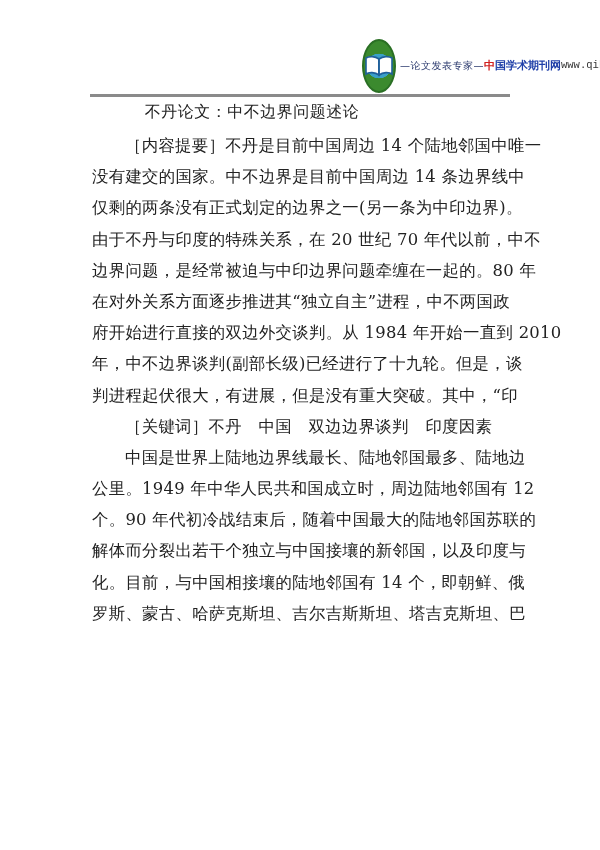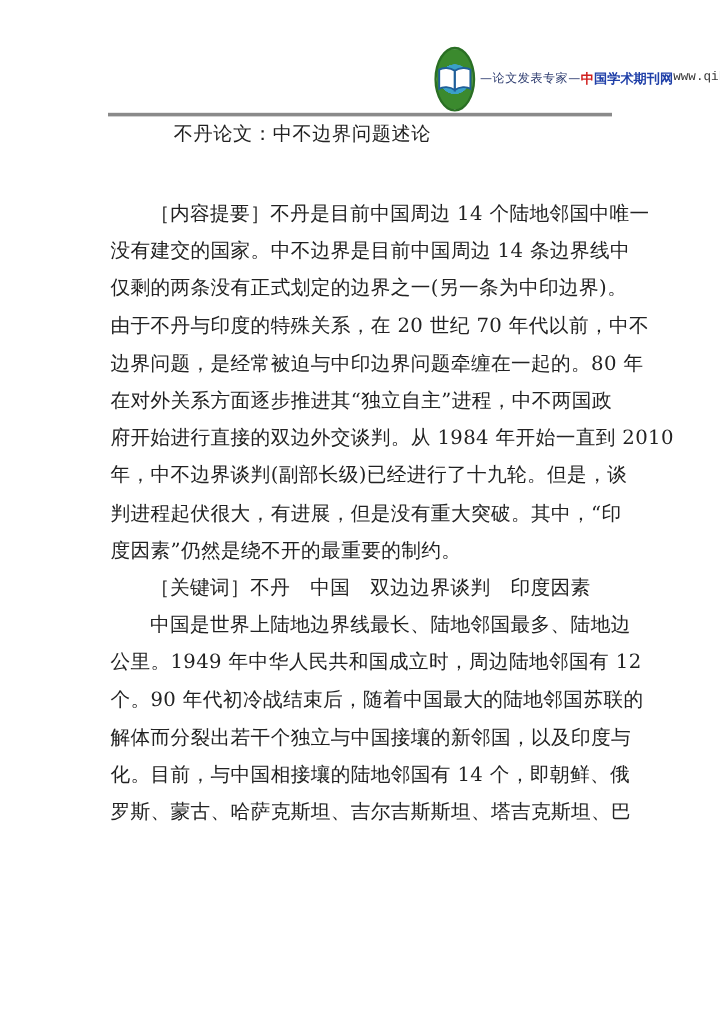--- a/index.html
+++ b/index.html
@@ -82,21 +82,20 @@
       letter-spacing: 0.5px;
     }
     .body-text {
       position: absolute;
       left: 92px;
       top: 130px;
       width: 420px;
       font-size: 16.4px;
       line-height: 31.2px;
       letter-spacing: 0.3px;
-      margin-top: 32px;
     }
     .line {
       display: block;
       white-space: nowrap;
       height: 31.2px;
     }
     .indent { padding-left: 33px; }
   </style>
 </head>
 <body>
@@ -123,21 +122,20 @@
 <div class="body-text">
   <span class="line indent">［内容提要］不丹是目前中国周边 14 个陆地邻国中唯一</span>
   <span class="line">没有建交的国家。中不边界是目前中国周边 14 条边界线中</span>
   <span class="line">仅剩的两条没有正式划定的边界之一(另一条为中印边界)。</span>
   <span class="line">由于不丹与印度的特殊关系，在 20 世纪 70 年代以前，中不</span>
   <span class="line">边界问题，是经常被迫与中印边界问题牵缠在一起的。80 年</span>
   <span class="line">在对外关系方面逐步推进其“独立自主”进程，中不两国政</span>
   <span class="line">府开始进行直接的双边外交谈判。从 1984 年开始一直到 2010</span>
   <span class="line">年，中不边界谈判(副部长级)已经进行了十九轮。但是，谈</span>
   <span class="line">判进程起伏很大，有进展，但是没有重大突破。其中，“印</span>
-  <span class="line">度因素”仍然是绕不开的最重要的制约。</span>
   <span class="line indent">［关键词］不丹　中国　双边边界谈判　印度因素</span>
   <span class="line indent">中国是世界上陆地边界线最长、陆地邻国最多、陆地边</span>
   <span class="line">公里。1949 年中华人民共和国成立时，周边陆地邻国有 12</span>
   <span class="line">个。90 年代初冷战结束后，随着中国最大的陆地邻国苏联的</span>
   <span class="line">解体而分裂出若干个独立与中国接壤的新邻国，以及印度与</span>
   <span class="line">化。目前，与中国相接壤的陆地邻国有 14 个，即朝鲜、俄</span>
   <span class="line">罗斯、蒙古、哈萨克斯坦、吉尔吉斯斯坦、塔吉克斯坦、巴</span>
 </div>
 
 </body></html>

